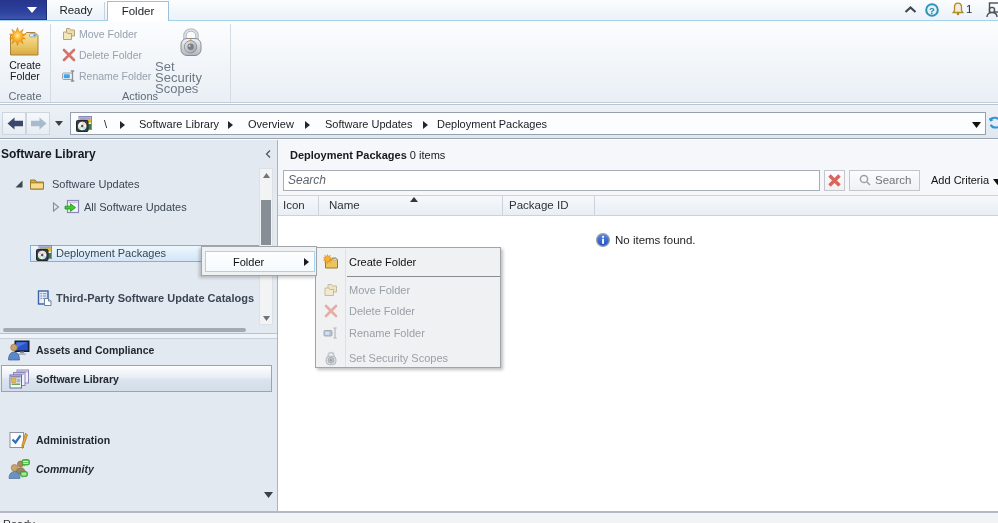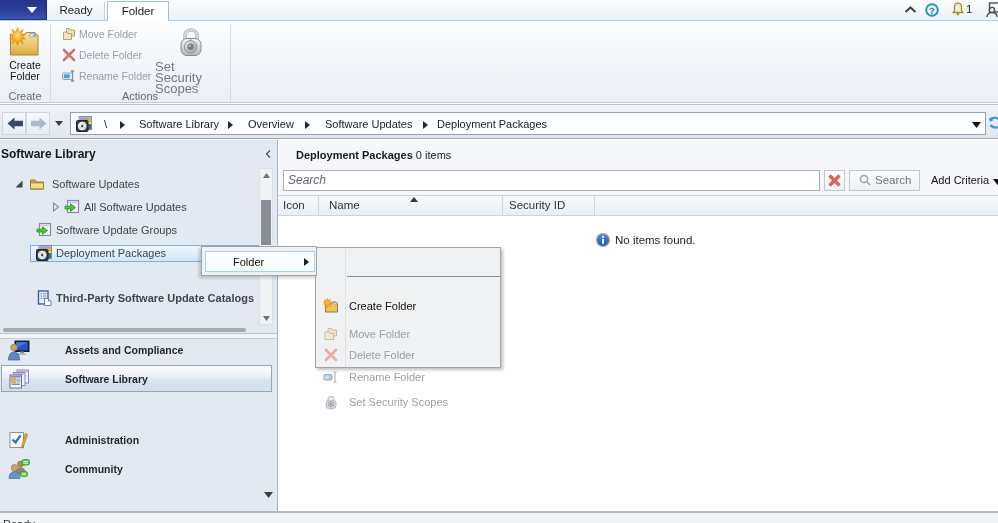--- a/index.html
+++ b/index.html
@@ -46,28 +46,28 @@
   
   #leftpanel { left:0; top:140px; width:277px; height:371px; background:#e3e9f1; }
   #lpsep { left:277px; top:140px; width:1px; height:371px; background:#aab4be; }
   #lptitle { left:1px; top:7px; font-size:12px; font-weight:bold; color:#15181c; }
   .trow { left:0; width:258px; height:22px; font-size:11px; color:#3a4653; }
   .trow .txt { position:absolute; top:50%; transform:translateY(-50%); white-space:nowrap; }
   .ticon { position:absolute; top:50%; margin-top:-8px; }
   #treesel { left:30px; top:105px; width:240px; height:17px;
     border:1px solid #84aed6; background:linear-gradient(#eef6fd,#d2e6f7); }
   .wrow { left:0; width:277px; height:27px; font-size:10.5px; font-weight:bold; color:#23282e; }
-  .wrow .txt { position:absolute; left:36px; top:50%; transform:translateY(-50%);margin-left:29px; }
+  .wrow .txt { position:absolute; left:36px; top:50%; transform:translateY(-50%); }
   .wrow svg { position:absolute; left:8px; top:50%; margin-top:-11px; }
   #wsel { left:1px; top:225px; width:271px; height:27px; border:1px solid #93a5bb;
     background:linear-gradient(#fdfefe 0%,#e9eef5 45%,#dae3ee 55%,#d3deea 100%); }
 
   
   #main { left:278px; top:140px; width:720px; height:371px; background:#fff; }
-  #mtitle { left:18px; top:9px; font-size:11px; color:#17191c; }
+  #mtitle { left:12px; top:9px; font-size:11px; color:#17191c; }
   #searchbox { left:5px; top:30px; width:537px; height:21px; border:1px solid #a8aeb5;
     background:#fff; font-size:12px; font-style:italic; color:#5e646b;
     line-height:19px; padding-left:4px; }
   .sbtn { top:30px; height:21px; border:1px solid #c2c7cd;
     background:linear-gradient(#fbfcfd,#eff1f4); }
   #addcrit { left:653px; top:30px; height:21px; line-height:21px; font-size:11px; color:#111; }
   #hdr { left:0px; top:55px; width:720px; height:21px;
     background:linear-gradient(#f6f8fb,#e9eef5);
     border-top:1px solid #cdd3da; border-bottom:1px solid #cdd3da;
     font-size:11.5px; color:#2e3338; }
@@ -79,21 +79,21 @@
     border-top:2px solid #b3b9c2; font-size:11px; color:#2a2e33; }
 
   
   .menu { background:#f0f1f2; border:1px solid #a0a5ab;
     box-shadow:2px 2px 3px rgba(0,0,0,0.25); z-index:20; }
   #menu1 { left:201px; top:246px; width:116px; height:30px; z-index:21;
     box-shadow:-2px 2px 3px rgba(0,0,0,0.2); }
   #menu1hl { left:3px; top:4px; width:110px; height:21px; border:1px solid #a8d3ee;
     background:linear-gradient(#fdfeff,#f4fafd); }
   #menu2 { left:315px; top:247px; width:186px; height:121px; }
-  .mi { left:0; width:156px; height:22px; font-size:11px;margin-top:44px; }
+  .mi { left:0; width:156px; height:22px; font-size:11px; }
   .mi .txt { position:absolute; left:33px; top:50%; transform:translateY(-50%); white-space:nowrap; }
   .mi svg { position:absolute; left:7px; top:50%; margin-top:-8px; }
   .mdis { color:#9aa0a7; }
   #gutline { left:29px; top:1px; width:1px; height:118px; background:#dfe1e3; }
 </style>
 </head>
 <body>
 
 <div class="abs" id="tabstrip"></div>
 <div class="abs" id="tabline"></div>
@@ -297,30 +297,20 @@
       </span>
       <span class="ticon" style="left:36px;">
         <svg width="16" height="16" viewBox="0 0 16 16">
           <rect x="3.5" y="1.5" width="11" height="12" fill="#f6f6fa" stroke="#8a86b5" stroke-width="1.2"></rect>
           <rect x="4.6" y="2.6" width="8.8" height="1.6" fill="#c8c6de"></rect>
           <path d="M1 7.2 L6.5 7.2 L6.5 4.8 L11.5 8.6 L6.5 12.4 L6.5 10 L1 10 Z" fill="#3fcc30" stroke="#1e9214" stroke-width="0.8"></path>
         </svg>
       </span>
       <span class="txt" style="left:56px;">All Software Updates</span>
     </div>
-  <div class="abs trow" style="top:79px;">
-      <span class="ticon" style="left:36px;">
-        <svg width="16" height="16" viewBox="0 0 16 16">
-          <rect x="3.5" y="1.5" width="11" height="12" fill="#f6f6fa" stroke="#8a86b5" stroke-width="1.2"></rect>
-          <rect x="4.6" y="2.6" width="8.8" height="1.6" fill="#c8c6de"></rect>
-          <path d="M1 7.2 L6.5 7.2 L6.5 4.8 L11.5 8.6 L6.5 12.4 L6.5 10 L1 10 Z" fill="#3fcc30" stroke="#1e9214" stroke-width="0.8"></path>
-        </svg>
-      </span>
-      <span class="txt" style="left:56px;">Software Update Groups</span>
-    </div>
   <div class="abs trow" style="top:102px;">
       <span class="ticon" style="left:36px;">
         <svg width="16" height="16" viewBox="0 0 16 16">
           <rect x="3" y="0.5" width="12.5" height="13" fill="#eceefa" stroke="#8a86b5"></rect>
           <rect x="3.6" y="1.2" width="11.2" height="1.8" fill="#a4a0cc"></rect>
           <rect x="4" y="3.4" width="10.5" height="2" fill="#4a8a5a"></rect>
           <rect x="10.5" y="3.2" width="4.5" height="3.4" fill="#e8b820"></rect>
           <rect x="12" y="8" width="3" height="5" fill="#3a7a4a"></rect>
           <rect x="0.5" y="4.5" width="11.5" height="11" rx="1" fill="#3a3f45" stroke="#222629"></rect>
           <circle cx="6.2" cy="10" r="4.3" fill="#f2f4f6"></circle>
@@ -397,21 +387,21 @@
       <span class="txt">Software Library</span>
     </div>
   <div class="abs wrow" style="top:286px;">
       <svg width="22" height="22" viewBox="0 0 22 22">
         <rect x="2" y="3.5" width="13.5" height="15" fill="#fdfdfd" stroke="#8a94a0"></rect>
         <path d="M4.5 10.5 L7.5 13.5 L12.5 6.5" stroke="#2f6fc2" stroke-width="2.2" fill="none"></path>
         <path d="M17.5 4 L19.5 6 L15.5 17 L14.5 19.5 L13.8 16.5 Z" fill="#e8a83c" stroke="#a87820" stroke-width="0.7"></path>
       </svg>
       <span class="txt">Administration</span>
     </div>
-  <div class="abs wrow" style="top:315px;">
+  <div class="abs wrow" style="top:315px;font-style:italic;">
       <svg width="22" height="22" viewBox="0 0 22 22">
         <circle cx="12.5" cy="6" r="3" fill="#b08a56" stroke="#86643a" stroke-width="0.6"></circle>
         <path d="M7.5 16 C7.5 11.5 9.8 9.8 12.5 9.8 C15.2 9.8 17.5 11.5 17.5 16 Z" fill="#9a8464" stroke="#74603e" stroke-width="0.6"></path>
         <rect x="14" y="1.5" width="7.5" height="5.5" rx="1.6" fill="#4fc246" stroke="#2f8a28" stroke-width="0.6"></rect>
         <path d="M16 6.5 L16 8.5 L18 6.8 Z" fill="#4fc246"></path>
         <rect x="15.2" y="3" width="5" height="1" fill="#e2f6e0"></rect>
         <rect x="15.2" y="4.8" width="5" height="1" fill="#e2f6e0"></rect>
         <circle cx="6.5" cy="9.8" r="3.3" fill="#caa470" stroke="#96713d" stroke-width="0.6"></circle>
         <path d="M1 20.5 C1 15.5 3.5 13.5 6.5 13.5 C9.5 13.5 12 15.5 12 20.5 Z" fill="#6a92c0" stroke="#42648e" stroke-width="0.6"></path>
         <rect x="12.5" y="13.5" width="7" height="5" rx="1.6" fill="#4fc246" stroke="#2f8a28" stroke-width="0.6"></rect>
@@ -445,21 +435,21 @@
   <div class="abs" id="addcrit">Add Criteria</div>
   <div class="abs" style="left:715px; top:39px;">
       <svg width="9" height="6">
         <path d="M0 0 L9 0 L4.5 6 Z" fill="#111"></path>
       </svg>
     </div>
 
   <div class="abs" id="hdr">
     <span style="position:absolute; left:5px; top:3px;">Icon</span>
     <span style="position:absolute; left:51px; top:3px;">Name</span>
-    <span style="position:absolute; left:231px; top:3px;">Security ID</span>
+    <span style="position:absolute; left:231px; top:3px;">Package ID</span>
     <span class="hsep" style="left:40px;"></span>
     <span class="hsep" style="left:224px;"></span>
     <span class="hsep" style="left:316px;"></span>
     <svg width="8" height="5" style="position:absolute; left:132px; top:1px;">
         <path d="M0 5 L4 0 L8 5 Z" fill="#33373c"></path>
       </svg>
   </div>
 
   <div class="abs" id="noitems"><svg width="14" height="14" style="display:inline-block; vertical-align:-3px; margin-right:5px;">
         <defs>

